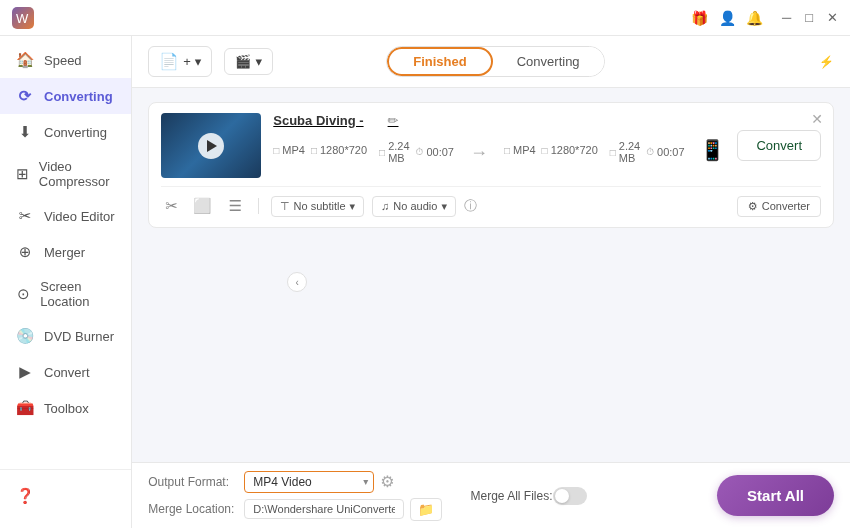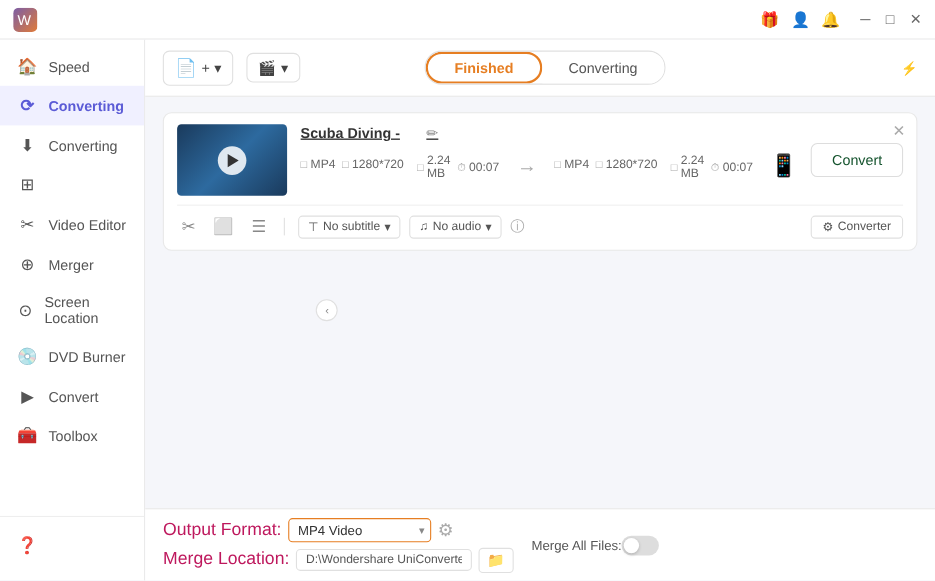--- a/index.html
+++ b/index.html
@@ -357,22 +357,22 @@
       display: flex;
       flex-direction: column;
       gap: 5px;
     }
     .output-row {
       display: flex;
       align-items: center;
       gap: 6px;
     }
     .output-label {
-      font-size: 16px;
-      color: #be185d;
+      font-size: 12px;
+      color: #737373;
       min-width: 90px;
     }
     .output-select {
       border: 1.5px solid #e67e22;
       border-radius: 4px;
       padding: 3px 24px 3px 8px;
       font-size: 12px;
       color: #333;
       background: #fff;
       cursor: pointer;
@@ -411,20 +411,21 @@
       cursor: pointer;
       font-size: 13px;
       color: #888;
     }
     .merge-section {
       display: flex;
       align-items: center;
       gap: 0;
       font-size: 12px;
       color: #555;
+      margin-left: 12px;
     }
     .toggle-switch {
       width: 34px;
       height: 18px;
       background: #ddd;
       border-radius: 9px;
       position: relative;
       cursor: pointer;
     }
     .toggle-knob {
@@ -513,20 +514,21 @@
     <div class="sidebar-item active">
       <span class="sidebar-icon">⟳</span>
       <span>Converting</span>
     </div>
     <div class="sidebar-item">
       <span class="sidebar-icon">⬇</span>
       <span>Converting</span>
     </div>
     <div class="sidebar-item">
       <span class="sidebar-icon">⊞</span>
+      <span>Video Compressor</span>
     </div>
     <div class="sidebar-item">
       <span class="sidebar-icon">✂</span>
       <span>Video Editor</span>
     </div>
     <div class="sidebar-item">
       <span class="sidebar-icon">⊕</span>
       <span>Merger</span>
     </div>
     <div class="sidebar-item">
@@ -682,15 +684,16 @@
         </div>
       </div>
 
       <div class="merge-section">
         <span>Merge All Files:</span>
         <div class="toggle-switch">
           <div class="toggle-knob"></div>
         </div>
       </div>
 
+      <button class="start-all-btn">Start All</button>
     </div>
   </div>
 </div>
 
 </body></html>

